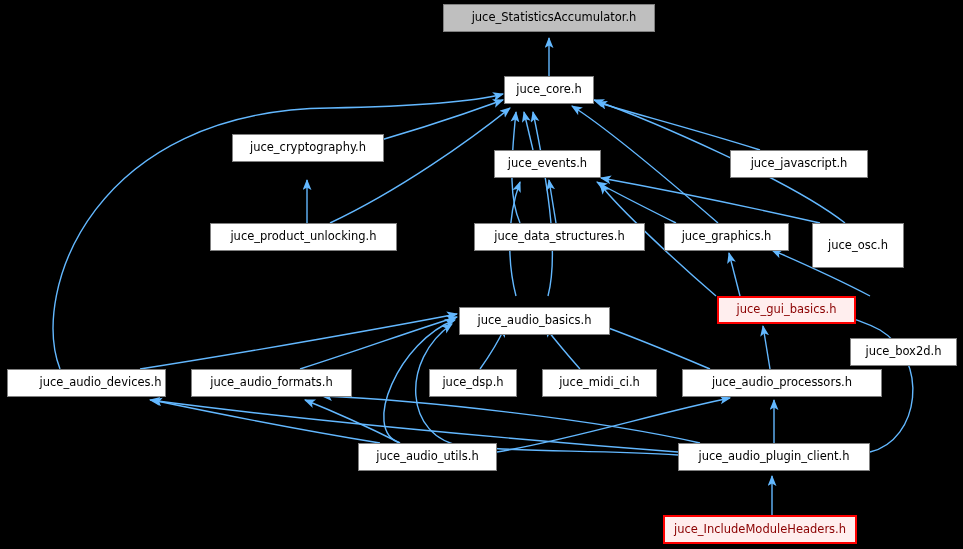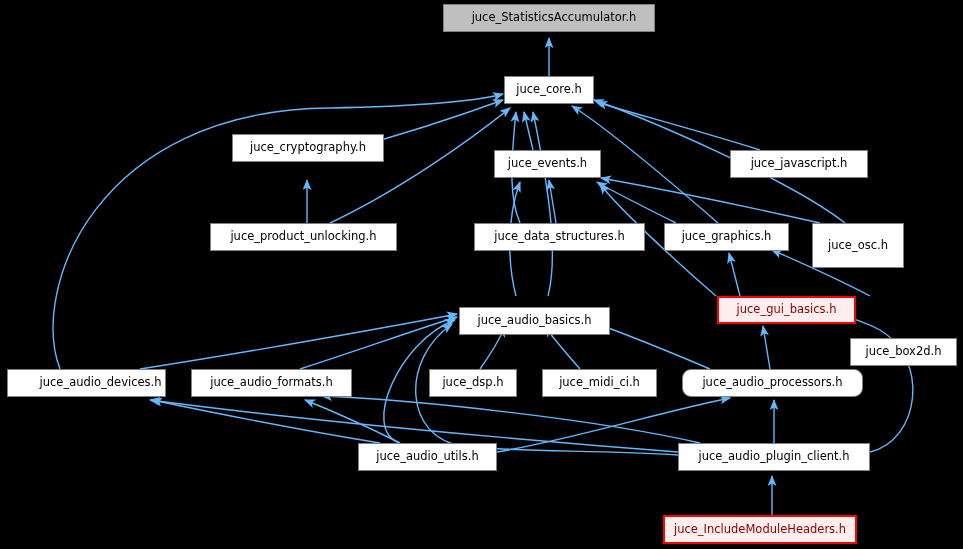--- a/index.html
+++ b/index.html
@@ -120,21 +120,21 @@
       </div>
       <div class="node" style="left: 191px; top: 369px; width: 161px; height: 28px;">
         <span>juce_audio_formats.h</span>
       </div>
       <div class="node" style="left: 429px; top: 369px; width: 88px; height: 28px;">
         <span>juce_dsp.h</span>
       </div>
       <div class="node" style="left: 542px; top: 369px; width: 115px; height: 28px;">
         <span>juce_midi_ci.h</span>
       </div>
-      <div class="node" style="left: 682px; top: 369px; width: 181px; height: 28px; border-radius: 9px;">
+      <div class="node" style="left: 682px; top: 369px; width: 200px; height: 28px;">
         <span>juce_audio_processors.h</span>
       </div>
       <div class="node" style="left: 358px; top: 443px; width: 139px; height: 28px;">
         <span>juce_audio_utils.h</span>
       </div>
       <div class="node" style="left: 678px; top: 443px; width: 192px; height: 28px;">
         <span>juce_audio_plugin_client.h</span>
       </div>
       <div class="node hl" style="left: 663px; top: 515px; width: 194px; height: 29px;">
         <span>juce_IncludeModuleHeaders.h</span>

